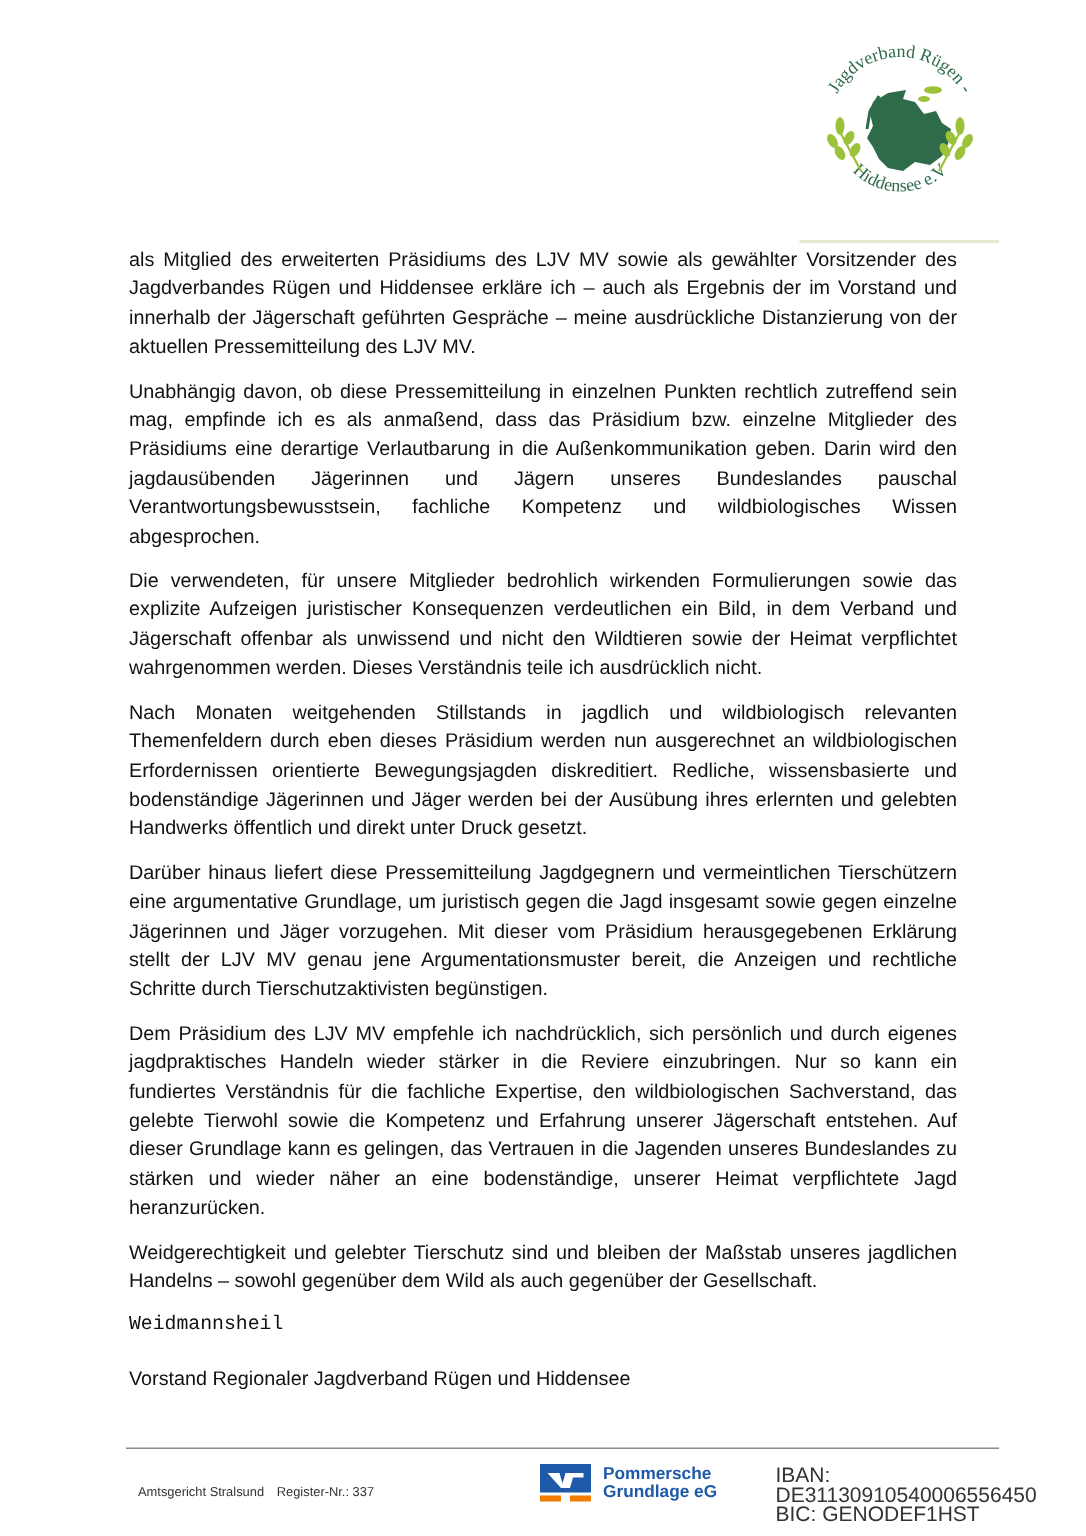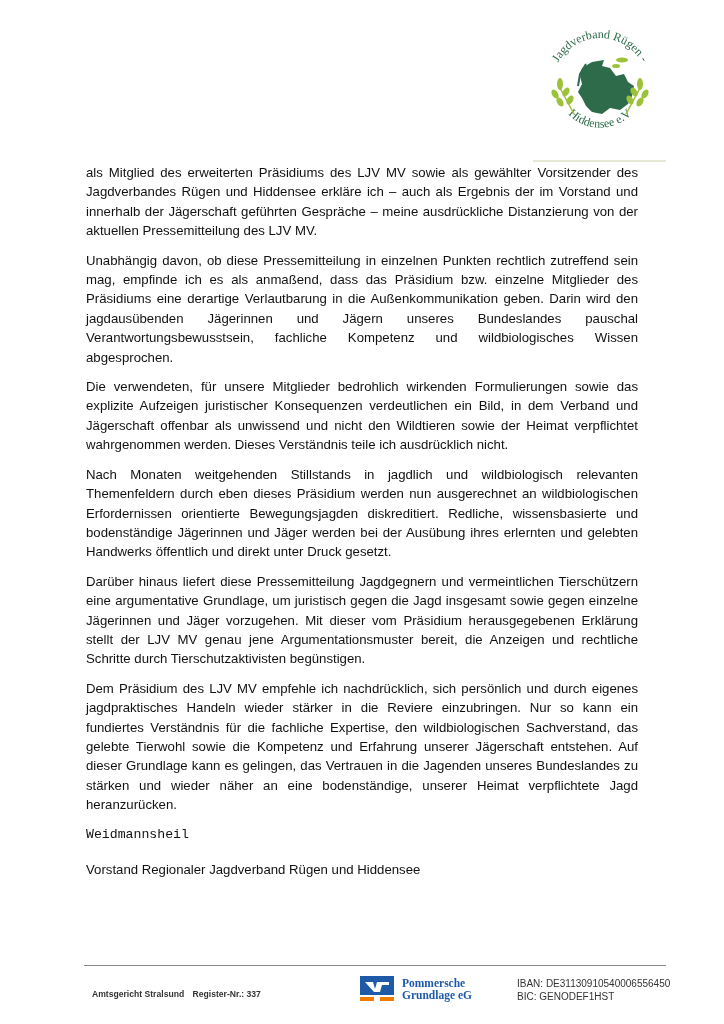--- a/index.html
+++ b/index.html
@@ -7,26 +7,26 @@
          font-family: "Liberation Sans", sans-serif; color: #111; }
   .logo { position: absolute; left: 530px; top: 24px; width: 140px; height: 120px; }
   .logo-rule { position: absolute; left: 533px; top: 160px; width: 133px; height: 2px; background: #e6e8d4; }
   .letter { position: absolute; left: 86px; top: 163px; width: 552px; font-size: 13.2px; line-height: 19.4px; }
   .date { margin: 0 0 26px 0; }
   .greeting { font-weight: bold; margin: 0 0 9px 0; }
   .para { margin: 0 0 10px 0; text-align: justify; }
   .closing { margin: 0 0 16px 0; font-family: Liberation Mono, monospace; }
   .org { margin: 0 0 35px 0; }
   .foot-rule { position: absolute; left: 84px; top: 965px; width: 582px; height: 1px; background: #8a8a8a; }
-  .foot-left { position: absolute; left: 92px; top: 989px; font-size: 8.6px; color: #333; font-weight: bold; }
+  .foot-left { position: absolute; left: 92px; top: 989px; font-size: 8.6px; color: #333; }
   .foot-left span + span { margin-left: 6px; }
-  .bank { position: absolute; left: 360px; top: 976px; display: flex; align-items: center; font-family: Liberation Serif, serif; }
+  .bank { position: absolute; left: 360px; top: 976px; display: flex; align-items: center; }
   .bank-logo { width: 34px; height: 26px; position: relative; }
   .bank-name { margin-left: 8px; font-weight: bold; font-size: 11.5px; line-height: 12px; color: #1e5aa8; }
-  .bank-info { position: absolute; left: 517px; top: 977px; font-size: 10px; line-height: 13px; color: #333; }
+  .bank-info { position: absolute; left: 517px; top: 977px; font-size: 14px; line-height: 13px; color: #333; }
 </style>
 </head>
 <body>
 
 <div class="logo">
   <svg width="140" height="120" viewBox="0 0 140 120">
     <defs>
       <path id="arcTop" d="M22,62 A48,48 0 0 1 118,62"></path>
       <path id="arcBot" d="M30,78 A44,44 0 0 0 110,78"></path>
     </defs>
@@ -63,20 +63,21 @@
 </div>
 <div class="logo-rule"></div>
 
 <div class="letter">
   <p class="para">als Mitglied des erweiterten Präsidiums des LJV MV sowie als gewählter Vorsitzender des Jagdverbandes Rügen und Hiddensee erkläre ich – auch als Ergebnis der im Vorstand und innerhalb der Jägerschaft geführten Gespräche – meine ausdrückliche Distanzierung von der aktuellen Pressemitteilung des LJV MV.</p>
   <p class="para">Unabhängig davon, ob diese Pressemitteilung in einzelnen Punkten rechtlich zutreffend sein mag, empfinde ich es als anmaßend, dass das Präsidium bzw. einzelne Mitglieder des Präsidiums eine derartige Verlautbarung in die Außenkommunikation geben. Darin wird den jagdausübenden Jägerinnen und Jägern unseres Bundeslandes pauschal Verantwortungsbewusstsein, fachliche Kompetenz und wildbiologisches Wissen abgesprochen.</p>
   <p class="para">Die verwendeten, für unsere Mitglieder bedrohlich wirkenden Formulierungen sowie das explizite Aufzeigen juristischer Konsequenzen verdeutlichen ein Bild, in dem Verband und Jägerschaft offenbar als unwissend und nicht den Wildtieren sowie der Heimat verpflichtet wahrgenommen werden. Dieses Verständnis teile ich ausdrücklich nicht.</p>
   <p class="para">Nach Monaten weitgehenden Stillstands in jagdlich und wildbiologisch relevanten Themenfeldern durch eben dieses Präsidium werden nun ausgerechnet an wildbiologischen Erfordernissen orientierte Bewegungsjagden diskreditiert. Redliche, wissensbasierte und bodenständige Jägerinnen und Jäger werden bei der Ausübung ihres erlernten und gelebten Handwerks öffentlich und direkt unter Druck gesetzt.</p>
   <p class="para">Darüber hinaus liefert diese Pressemitteilung Jagdgegnern und vermeintlichen Tierschützern eine argumentative Grundlage, um juristisch gegen die Jagd insgesamt sowie gegen einzelne Jägerinnen und Jäger vorzugehen. Mit dieser vom Präsidium herausgegebenen Erklärung stellt der LJV MV genau jene Argumentationsmuster bereit, die Anzeigen und rechtliche Schritte durch Tierschutzaktivisten begünstigen.</p>
   <p class="para">Dem Präsidium des LJV MV empfehle ich nachdrücklich, sich persönlich und durch eigenes jagdpraktisches Handeln wieder stärker in die Reviere einzubringen. Nur so kann ein fundiertes Verständnis für die fachliche Expertise, den wildbiologischen Sachverstand, das gelebte Tierwohl sowie die Kompetenz und Erfahrung unserer Jägerschaft entstehen. Auf dieser Grundlage kann es gelingen, das Vertrauen in die Jagenden unseres Bundeslandes zu stärken und wieder näher an eine bodenständige, unserer Heimat verpflichtete Jagd heranzurücken.</p>
+  <p class="para">Weidgerechtigkeit und gelebter Tierschutz sind und bleiben der Maßstab unseres jagdlichen Handelns – sowohl gegenüber dem Wild als auch gegenüber der Gesellschaft.</p>
   <p class="closing">Weidmannsheil</p>
   <p class="org">Vorstand Regionaler Jagdverband Rügen und Hiddensee</p>
 
 </div>
 
 <div class="foot-rule"></div>
 <div class="foot-left">
   <span>Amtsgericht Stralsund</span>
   <span>Register-Nr.: 337</span>
 </div>

